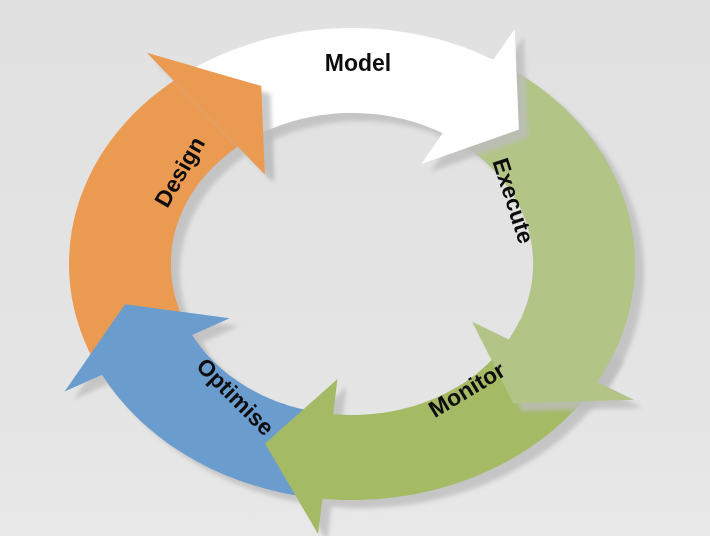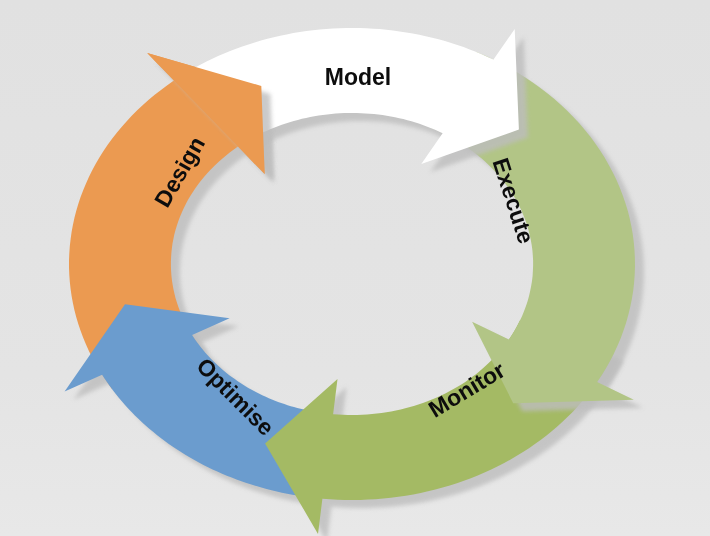--- a/index.html
+++ b/index.html
@@ -35,19 +35,19 @@
         <path d="M476.1,51.9L484.7,55.5L493.1,59.4L501.4,63.6L509.6,68.0L517.5,72.6L525.3,77.4L532.8,82.4L540.1,87.7L547.3,93.2L554.1,98.8L560.8,104.7L567.2,110.7L573.3,117.0L579.2,123.3L584.9,129.9L590.2,136.6L595.3,143.5L600.1,150.5L604.6,157.6L608.8,164.9L612.7,172.3L616.4,179.7L619.6,187.3L622.6,195.0L625.3,202.8L627.7,210.6L629.7,218.5L631.4,226.4L632.8,234.4L633.8,242.4L634.5,250.4L634.9,258.5L635.0,266.6L634.7,274.6L634.1,282.7L633.2,290.7L631.9,298.7L630.3,306.7L628.4,314.6L626.2,322.4L623.6,330.2L620.8,337.9L617.6,345.5L614.1,353.0L610.3,360.5L606.2,367.8L601.8,374.9L597.1,382.0L633.8,399.7L513.2,403.2L472.1,321.8L508.9,339.5L511.9,335.0L514.7,330.4L517.3,325.7L519.7,321.0L522.0,316.2L524.0,311.3L525.8,306.4L527.5,301.4L528.9,296.4L530.1,291.3L531.1,286.2L532.0,281.1L532.6,276.0L532.9,270.8L533.1,265.6L533.1,260.5L532.8,255.3L532.4,250.2L531.7,245.0L530.8,239.9L529.7,234.9L528.4,229.8L526.9,224.8L525.2,219.8L523.3,214.9L521.2,210.1L518.9,205.3L516.4,200.6L513.7,195.9L510.8,191.4L507.7,186.9L504.5,182.5L501.0,178.2L497.4,174.0L493.7,169.9L489.7,165.9L485.6,162.0L481.4,158.3L477.0,154.7L472.4,151.2L467.7,147.8L462.9,144.6L457.9,141.5L452.8,138.5L447.6,135.7L442.3,133.1L436.9,130.6L431.4,128.2Z" fill="#bdbdbd" transform="translate(9,8)" filter="url(#soft)" opacity="0.8"></path>
         <path d="M476.1,51.9L484.7,55.5L493.1,59.4L501.4,63.6L509.6,68.0L517.5,72.6L525.3,77.4L532.8,82.4L540.1,87.7L547.3,93.2L554.1,98.8L560.8,104.7L567.2,110.7L573.3,117.0L579.2,123.3L584.9,129.9L590.2,136.6L595.3,143.5L600.1,150.5L604.6,157.6L608.8,164.9L612.7,172.3L616.4,179.7L619.6,187.3L622.6,195.0L625.3,202.8L627.7,210.6L629.7,218.5L631.4,226.4L632.8,234.4L633.8,242.4L634.5,250.4L634.9,258.5L635.0,266.6L634.7,274.6L634.1,282.7L633.2,290.7L631.9,298.7L630.3,306.7L628.4,314.6L626.2,322.4L623.6,330.2L620.8,337.9L617.6,345.5L614.1,353.0L610.3,360.5L606.2,367.8L601.8,374.9L597.1,382.0L633.8,399.7L513.2,403.2L472.1,321.8L508.9,339.5L511.9,335.0L514.7,330.4L517.3,325.7L519.7,321.0L522.0,316.2L524.0,311.3L525.8,306.4L527.5,301.4L528.9,296.4L530.1,291.3L531.1,286.2L532.0,281.1L532.6,276.0L532.9,270.8L533.1,265.6L533.1,260.5L532.8,255.3L532.4,250.2L531.7,245.0L530.8,239.9L529.7,234.9L528.4,229.8L526.9,224.8L525.2,219.8L523.3,214.9L521.2,210.1L518.9,205.3L516.4,200.6L513.7,195.9L510.8,191.4L507.7,186.9L504.5,182.5L501.0,178.2L497.4,174.0L493.7,169.9L489.7,165.9L485.6,162.0L481.4,158.3L477.0,154.7L472.4,151.2L467.7,147.8L462.9,144.6L457.9,141.5L452.8,138.5L447.6,135.7L442.3,133.1L436.9,130.6L431.4,128.2Z" fill="#b2c586"></path>
         <path d="M189.7,70.7L195.2,67.5L200.8,64.5L206.5,61.6L212.3,58.8L218.1,56.1L224.1,53.5L230.1,51.0L236.1,48.7L242.3,46.5L248.5,44.4L254.7,42.4L261.0,40.5L267.4,38.8L273.8,37.2L280.2,35.7L286.7,34.4L293.3,33.1L299.8,32.0L306.4,31.1L313.0,30.2L319.7,29.5L326.3,29.0L333.0,28.5L339.7,28.2L346.3,28.0L353.0,28.0L359.7,28.1L366.4,28.3L373.1,28.7L379.7,29.1L386.4,29.7L393.0,30.5L399.6,31.4L406.2,32.4L412.7,33.5L419.3,34.8L425.7,36.2L432.2,37.7L438.6,39.3L444.9,41.1L451.2,43.0L457.4,45.0L463.6,47.1L469.7,49.4L475.8,51.8L481.8,54.3L487.7,56.9L493.5,59.6L514.7,29.0L518.9,129.6L421.3,163.9L442.6,133.2L438.8,131.4L435.0,129.8L431.2,128.2L427.3,126.7L423.4,125.2L419.5,123.8L415.5,122.5L411.5,121.3L407.4,120.2L403.3,119.1L399.2,118.2L395.0,117.3L390.9,116.5L386.7,115.8L382.5,115.1L378.3,114.6L374.0,114.1L369.8,113.7L365.5,113.4L361.2,113.2L356.9,113.0L352.7,113.0L348.4,113.0L344.1,113.1L339.8,113.3L335.6,113.6L331.3,113.9L327.1,114.4L322.8,114.9L318.6,115.5L314.4,116.2L310.2,117.0L306.1,117.9L301.9,118.8L297.9,119.9L293.8,121.0L289.7,122.2L285.7,123.4L281.8,124.8L277.9,126.2L274.0,127.7L270.1,129.3L266.3,130.9L262.6,132.6L258.9,134.4L255.2,136.3L251.6,138.3L248.1,140.3Z" fill="#bdbdbd" transform="translate(9,8)" filter="url(#soft)" opacity="0.8"></path>
         <path d="M189.7,70.7L195.2,67.5L200.8,64.5L206.5,61.6L212.3,58.8L218.1,56.1L224.1,53.5L230.1,51.0L236.1,48.7L242.3,46.5L248.5,44.4L254.7,42.4L261.0,40.5L267.4,38.8L273.8,37.2L280.2,35.7L286.7,34.4L293.3,33.1L299.8,32.0L306.4,31.1L313.0,30.2L319.7,29.5L326.3,29.0L333.0,28.5L339.7,28.2L346.3,28.0L353.0,28.0L359.7,28.1L366.4,28.3L373.1,28.7L379.7,29.1L386.4,29.7L393.0,30.5L399.6,31.4L406.2,32.4L412.7,33.5L419.3,34.8L425.7,36.2L432.2,37.7L438.6,39.3L444.9,41.1L451.2,43.0L457.4,45.0L463.6,47.1L469.7,49.4L475.8,51.8L481.8,54.3L487.7,56.9L493.5,59.6L514.7,29.0L518.9,129.6L421.3,163.9L442.6,133.2L438.8,131.4L435.0,129.8L431.2,128.2L427.3,126.7L423.4,125.2L419.5,123.8L415.5,122.5L411.5,121.3L407.4,120.2L403.3,119.1L399.2,118.2L395.0,117.3L390.9,116.5L386.7,115.8L382.5,115.1L378.3,114.6L374.0,114.1L369.8,113.7L365.5,113.4L361.2,113.2L356.9,113.0L352.7,113.0L348.4,113.0L344.1,113.1L339.8,113.3L335.6,113.6L331.3,113.9L327.1,114.4L322.8,114.9L318.6,115.5L314.4,116.2L310.2,117.0L306.1,117.9L301.9,118.8L297.9,119.9L293.8,121.0L289.7,122.2L285.7,123.4L281.8,124.8L277.9,126.2L274.0,127.7L270.1,129.3L266.3,130.9L262.6,132.6L258.9,134.4L255.2,136.3L251.6,138.3L248.1,140.3Z" fill="#ffffff"></path>
         <path d="M173.9,80.6L147.2,53.1L261.3,85.9L264.7,174.1L238.0,146.6Z" fill="#bdbdbd" transform="translate(9,8)" filter="url(#soft)" opacity="0.8"></path>
         <path d="M173.9,80.6L147.2,53.1L261.3,85.9L264.7,174.1L238.0,146.6Z" fill="#eb9a51"></path>
       </g>
   </svg>
 
 
-  <div class="seg-label" style="left: 358px; top: 63px; transform: translate(-50%, -50%) rotate(0deg); margin-top: 14px;">Model</div>
+  <div class="seg-label" style="left: 358px; top: 63px; transform: translate(-50%, -50%) rotate(0deg);">Model</div>
   <div class="seg-label" style="left: 513px; top: 201px; transform: translate(-50%, -50%) rotate(72deg);">Execute</div>
   <div class="seg-label" style="left: 467px; top: 390px; transform: translate(-50%, -50%) rotate(-31deg);">Monitor</div>
   <div class="seg-label" style="left: 235px; top: 397px; transform: translate(-50%, -50%) rotate(45deg);">Optimise</div>
   <div class="seg-label" style="left: 180px; top: 172px; transform: translate(-50%, -50%) rotate(-60deg);">Design</div>
 
 </div>
 
 </body></html>

